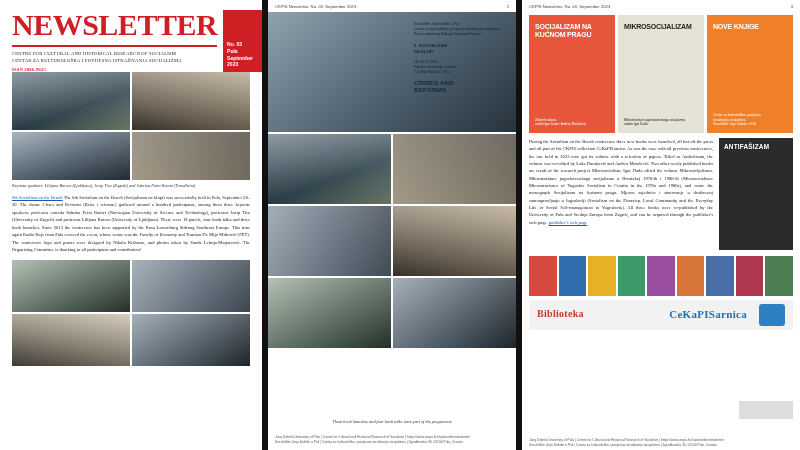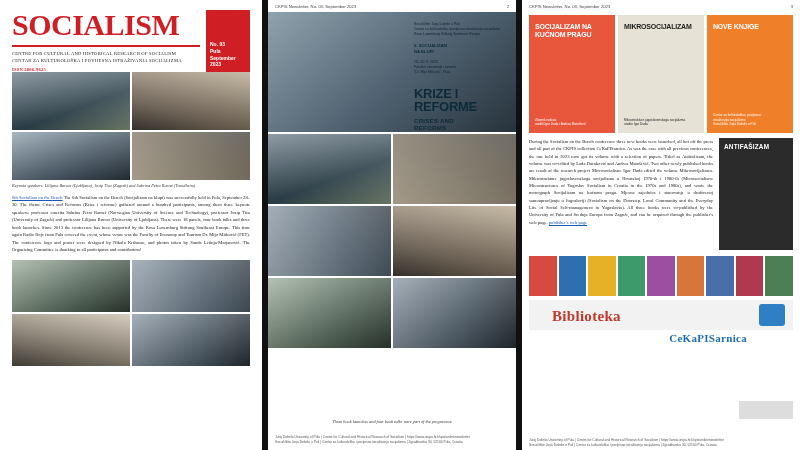--- a/index.html
+++ b/index.html
@@ -52,22 +52,22 @@
   .cover .cv-title{position:absolute;top:8px;left:6px;right:6px;font-family:"Liberation Sans",sans-serif;font-weight:bold;font-size:7px;line-height:1.12;letter-spacing:-0.2px;}
   .cover .cv-small{position:absolute;left:6px;right:6px;font-family:"Liberation Sans",sans-serif;font-size:3.2px;line-height:1.45;}
   .p3-cols{display:flex;gap:6px;margin-top:5px;}
   .p3-text{flex:1 1 auto;font-size:4.6px;line-height:1.6;text-align:justify;color:#1a1a1a;}
   .p3-text a{color:#1a58b5;text-decoration:underline;}
   .antifa{width:74px;flex:0 0 auto;height:112px;background:#2b2b2b;position:relative;overflow:hidden;}
   .antifa .af-t{position:absolute;top:5px;left:5px;color:#fff;font-family:"Liberation Sans",sans-serif;font-weight:bold;font-size:6.4px;letter-spacing:.2px;}
   .books-strip{display:grid;grid-template-columns:repeat(9,1fr);gap:2px;margin-top:6px;}
   .bk{height:40px;}
   .biblio{margin-top:4px;background:#f2f2f2;height:30px;position:relative;}
-  .biblio .bl{position:absolute;left:8px;top:8px;font-family:"Liberation Serif",serif;font-weight:bold;font-size:15px;color:#c0392b;letter-spacing:.3px;margin-left:15px;}
-  .biblio .br{position:absolute;right:46px;top:8px;font-family:"Liberation Serif",serif;font-weight:bold;font-size:11px;color:#1f6fb2;letter-spacing:.3px;margin-top:24px;}
+  .biblio .bl{position:absolute;left:8px;top:8px;font-family:"Liberation Serif",serif;font-weight:bold;font-size:10px;color:#c0392b;letter-spacing:.3px;}
+  .biblio .br{position:absolute;right:46px;top:8px;font-family:"Liberation Serif",serif;font-weight:bold;font-size:11px;color:#1f6fb2;letter-spacing:.3px;}
   .biblio .hand{position:absolute;right:8px;top:4px;width:26px;height:22px;background:#2f7fc4;border-radius:3px;}
   .logo-row{position:absolute;right:7px;bottom:34px;width:54px;height:18px;background:#ddd;}
   .p3-foot{position:absolute;bottom:0;left:0;width:100%;padding:0 7px 5px 7px;box-sizing:border-box;font-family:"Liberation Sans",sans-serif;font-size:3.3px;color:#555;line-height:1.5;}
 
   
   .ph::after{content:"";position:absolute;inset:0;background:
      linear-gradient(180deg,rgba(255,255,255,.22),rgba(0,0,0,.18));}
   .p-a{background:linear-gradient(160deg,#6f7f8c 0%,#2f4550 60%,#7e8e78 100%);}
   .p-b{background:linear-gradient(200deg,#b8a98f 0%,#6e6152 70%,#3d3a33 100%);}
   .p-c{background:linear-gradient(140deg,#8fa2ad 0%,#4f6170 55%,#27333c 100%);}
@@ -80,21 +80,21 @@
   .b4{background:#3d9a6a;} .b5{background:#9a4fa0;} .b6{background:#d8753a;}
   .b7{background:#4a6fa8;} .b8{background:#b0384f;} .b9{background:#4c7f54;}
 </style>
 </head>
 <body>
 
 <div class="page" id="page1">
   <div class="p1-pad">
     <div class="masthead">
       <div style="flex:1 1 auto;">
-        <div class="nl-title">SOCIALISM</div>
+        <div class="nl-title">NEWSLETTER</div>
         <div class="nl-rule"></div>
         <div class="nl-sub" style="white-space:pre-line">CENTRE FOR CULTURAL AND HISTORICAL RESEARCH OF SOCIALISM
 CENTAR ZA KULTUROLOŠKA I POVIJESNA ISTRAŽIVANJA SOCIJALIZMA</div>
         <div class="nl-issn">ISSN 2806-9625</div>
       </div>
       <div class="redbox">
         <div class="rb-t" style="white-space:pre-line">No. 03
 Pula
 September
 2023</div>
@@ -133,22 +133,20 @@
     <div class="p2-topimg p-c">
       <div class="poster-txt">
         <div class="pt-small" style="white-space:pre-line">Sveučilište Jurja Dobrile u Puli
 Centar za kulturološka i povijesna istraživanja socijalizma
 Rosa Luxemburg Stiftung Southeast Europe</div>
         <div class="pt-mid" style="white-space:pre-line">6. SOCIJALIZAM
 NA KLUPI</div>
         <div class="pt-small" style="white-space:pre-line;margin-top:4px">28.–30. 9. 2023.
 Fakultet ekonomije i turizma
 "Dr. Mijo Mirković", Pula</div>
-        <div class="pt-big" style="white-space:pre-line">KRIZE I
-REFORME</div>
         <div class="pt-sub" style="white-space:pre-line">CRISES AND
 REFORMS</div>
       </div>
     </div>
 
     <div class="p2-grid">
       <div class="ph p-a"></div>
       <div class="ph p-d"></div>
       <div class="ph p-f"></div>
       <div class="ph p-b"></div>

